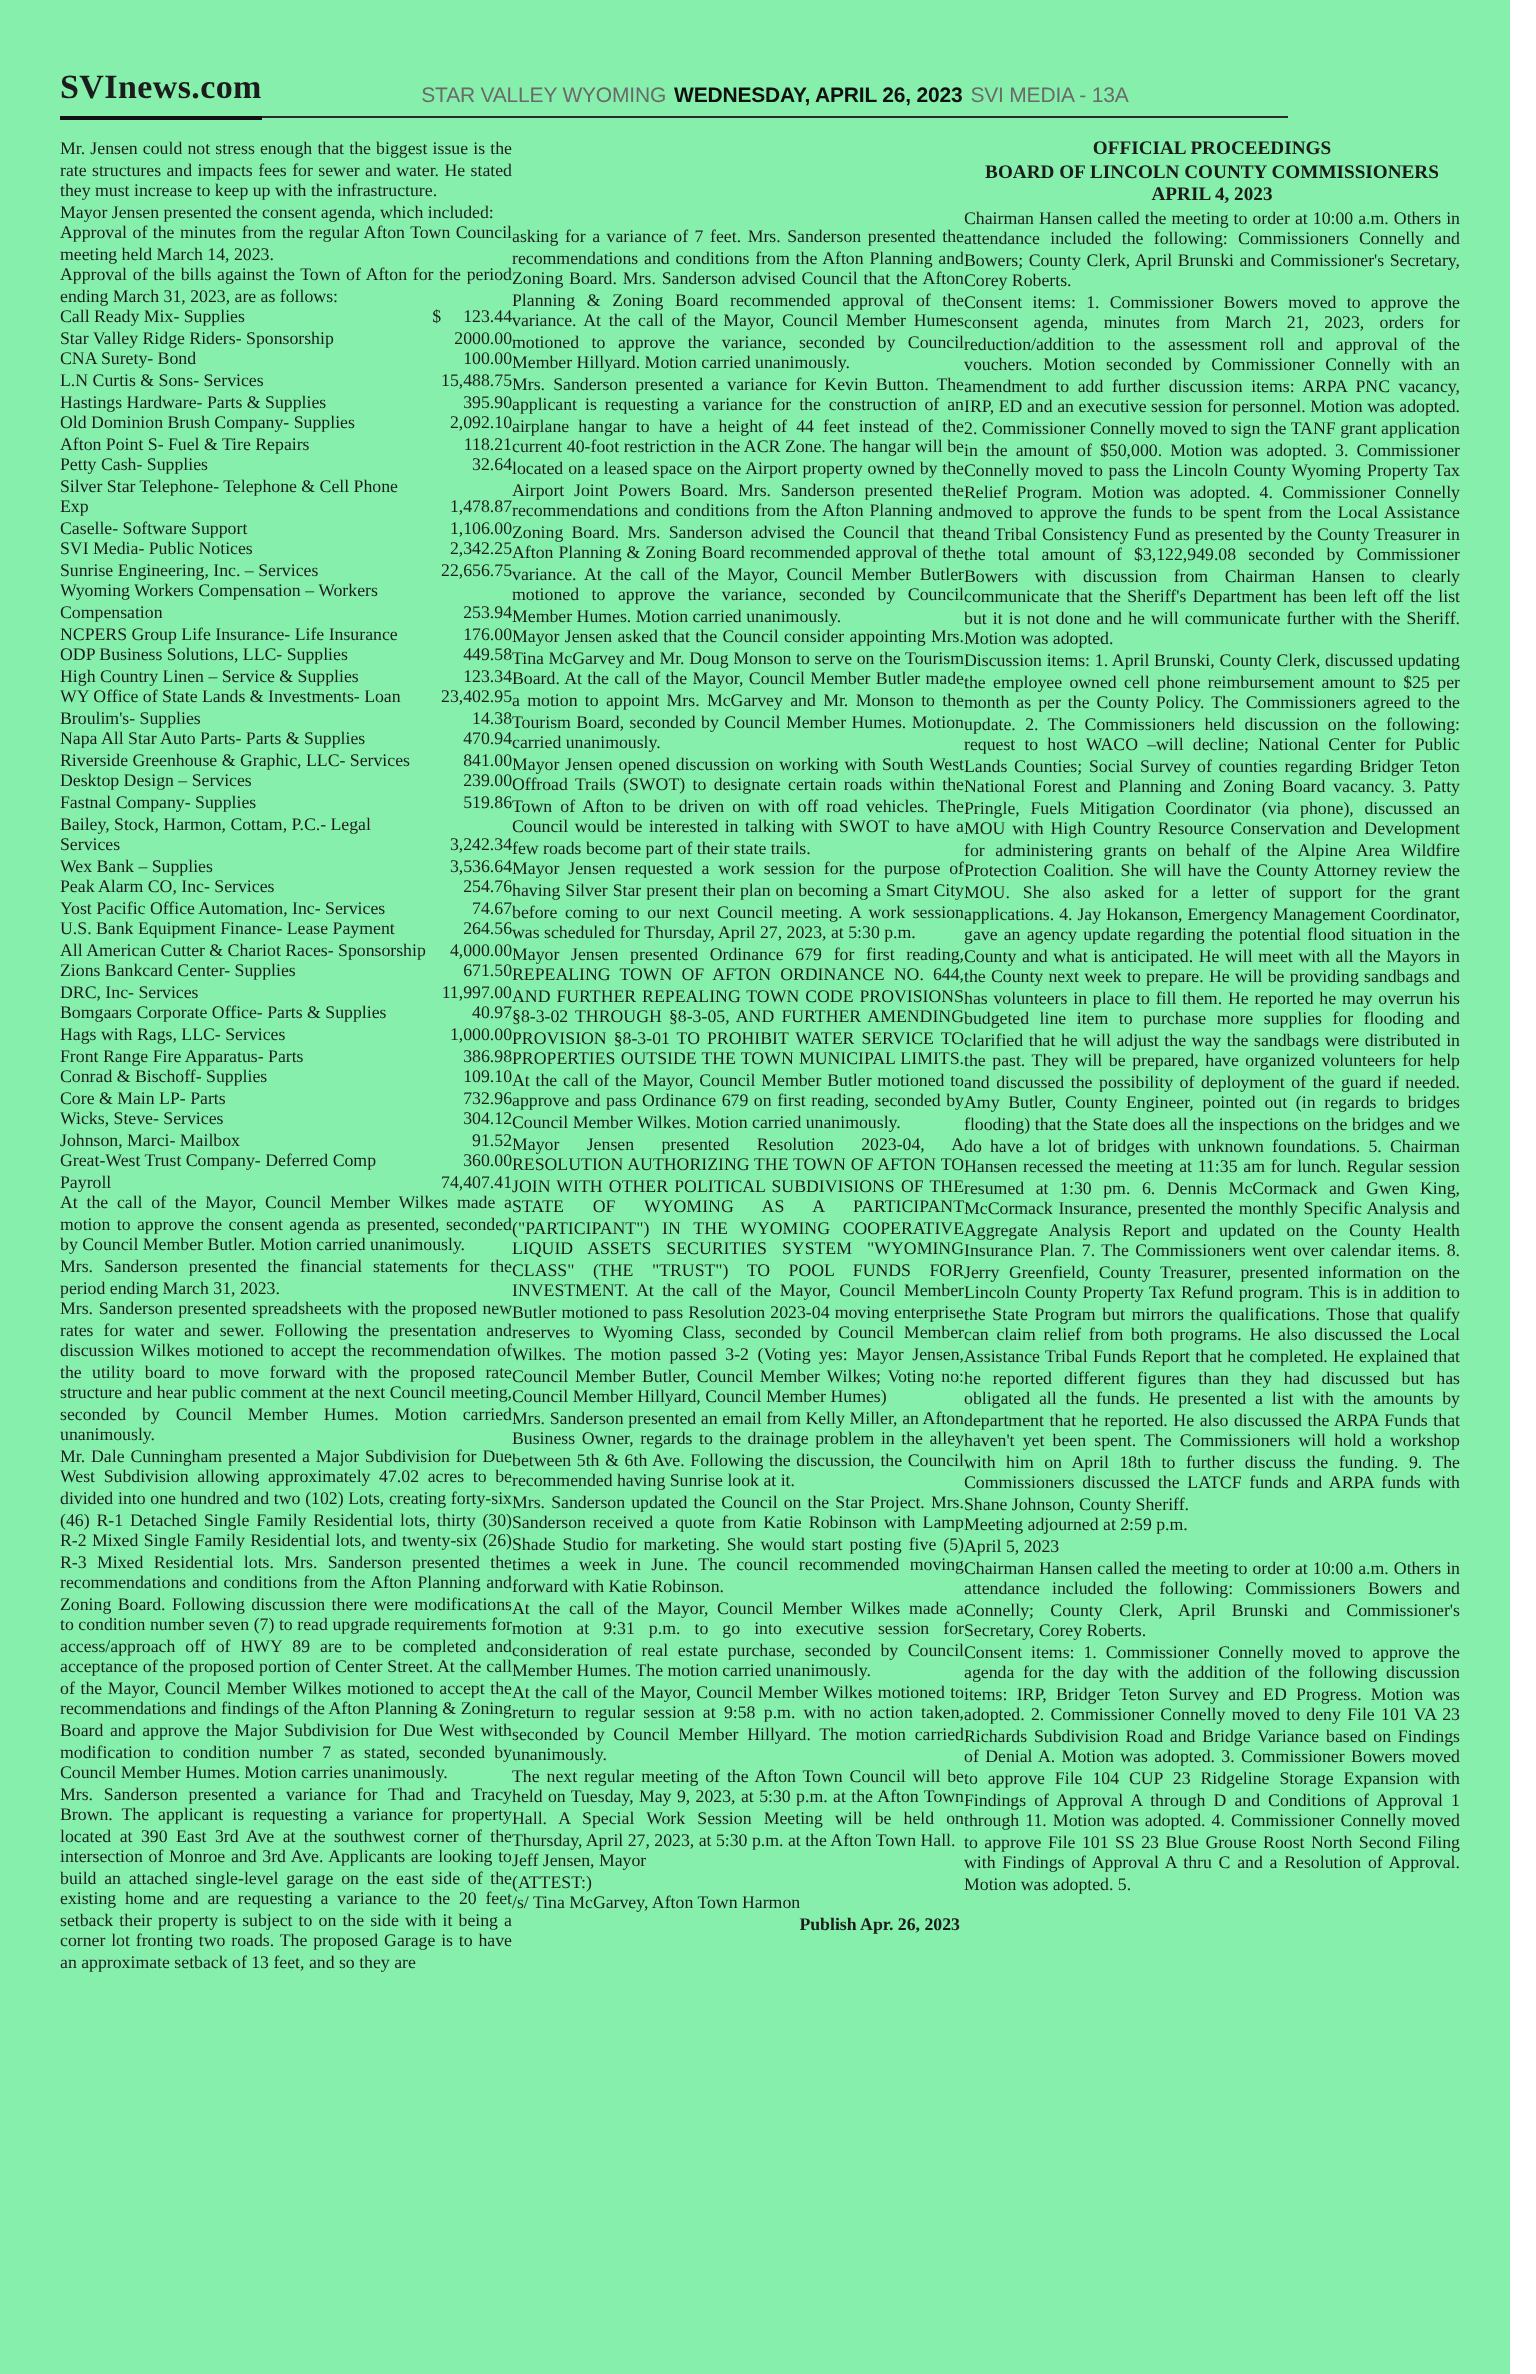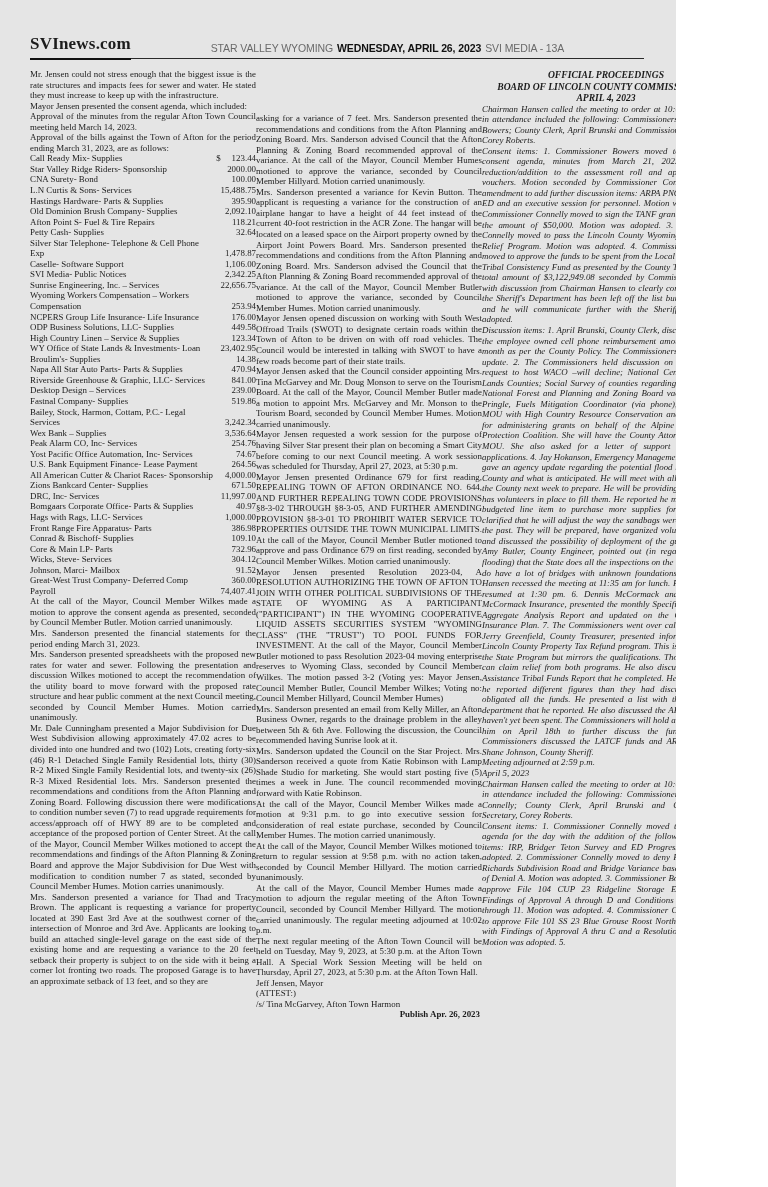--- a/index.html
+++ b/index.html
@@ -1,19 +1,19 @@
 <!DOCTYPE html>
 <html><head>
 <meta charset="utf-8">
 <style>
   html,body{margin:0;padding:0;background:#ffffff;}
   .page{
     position:relative;
-    width:676px;height:1187px;
-    background:#e5e5e5;
+    width:755px;height:1187px;
+    background:#86efac;
     box-sizing:border-box;
     padding:34px 26px 0 30px;
     font-family:"Liberation Serif","DejaVu Serif",serif;
     color:#1c1c1c;
     overflow:hidden;
   }
   
   .masthead{
     width:614px;
     display:flex;
@@ -42,21 +42,21 @@
   .dateline span{margin:4px 2px;}
   
   .cols{
     display:flex;
     font-size:8.9px;
     line-height:10.55px;
   }
   .col{box-sizing:border-box;}
   .col-1{width:226px;flex:0 0 226px;}
   .col-2{width:226px;flex:0 0 226px;margin-top:44px;}
-  .col-3{width:248px;flex:0 0 248px;font-style:italic;}
+  .col-3{width:248px;flex:0 0 248px;}
   .para{margin:0;text-align:justify;}
   
   .bill-row{
     display:flex;
     align-items:flex-end;
   }
   .bill-item{flex:1 1 auto;text-align:left;}
   .bill-right{flex:0 0 auto;margin-left:auto;white-space:nowrap;}
   .bill-cur{display:inline-block;}
   .bill-amt{display:inline-block;margin-left:11px;text-align:right;}
@@ -311,39 +311,38 @@
         </div>
     </div>
 
     <div class="col col-2">
       <div>
 
           <p class="para">asking for a variance of 7 feet. Mrs. Sanderson presented the recommendations and conditions from the Afton Planning and Zoning Board. Mrs. Sanderson advised Council that the Afton Planning &amp; Zoning Board recommended approval of the variance. At the call of the Mayor, Council Member Humes motioned to approve the variance, seconded by Council Member Hillyard. Motion carried unanimously.</p>
 
           <p class="para">Mrs. Sanderson presented a variance for Kevin Button. The applicant is requesting a variance for the construction of an airplane hangar to have a height of 44 feet instead of the current 40-foot restriction in the ACR Zone. The hangar will be located on a leased space on the Airport property owned by the Airport Joint Powers Board. Mrs. Sanderson presented the recommendations and conditions from the Afton Planning and Zoning Board. Mrs. Sanderson advised the Council that the Afton Planning &amp; Zoning Board recommended approval of the variance. At the call of the Mayor, Council Member Butler motioned to approve the variance, seconded by Council Member Humes. Motion carried unanimously.</p>
 
+          <p class="para">Mayor Jensen asked that the Council consider appointing Mrs. Tina McGarvey and Mr. Doug Monson to serve on the Tourism Board. At the call of the Mayor, Council Member Butler made a motion to appoint Mrs. McGarvey and Mr. Monson to the Tourism Board, seconded by Council Member Humes. Motion carried unanimously.</p>
+
           <p class="para">Mayor Jensen opened discussion on working with South West Offroad Trails (SWOT) to designate certain roads within the Town of Afton to be driven on with off road vehicles. The Council would be interested in talking with SWOT to have a few roads become part of their state trails.</p>
 
-          <p class="para">Mayor Jensen asked that the Council consider appointing Mrs. Tina McGarvey and Mr. Doug Monson to serve on the Tourism Board. At the call of the Mayor, Council Member Butler made a motion to appoint Mrs. McGarvey and Mr. Monson to the Tourism Board, seconded by Council Member Humes. Motion carried unanimously.</p>
-
           <p class="para">Mayor Jensen requested a work session for the purpose of having Silver Star present their plan on becoming a Smart City before coming to our next Council meeting. A work session was scheduled for Thursday, April 27, 2023, at 5:30 p.m.</p>
 
           <p class="para">Mayor Jensen presented Ordinance 679 for first reading, REPEALING TOWN OF AFTON ORDINANCE NO. 644, AND FURTHER REPEALING TOWN CODE PROVISIONS §8-3-02 THROUGH §8-3-05, AND FURTHER AMENDING PROVISION §8-3-01 TO PROHIBIT WATER SERVICE TO PROPERTIES OUTSIDE THE TOWN MUNICIPAL LIMITS.  At the call of the Mayor, Council Member Butler motioned to approve and pass Ordinance 679 on first reading, seconded by Council Member Wilkes. Motion carried unanimously.</p>
 
           <p class="para">Mayor Jensen presented Resolution 2023-04, A RESOLUTION AUTHORIZING THE TOWN OF AFTON TO JOIN WITH OTHER POLITICAL SUBDIVISIONS OF THE STATE OF WYOMING AS A PARTICIPANT ("PARTICIPANT") IN THE WYOMING COOPERATIVE LIQUID ASSETS SECURITIES SYSTEM "WYOMING CLASS" (THE "TRUST") TO POOL FUNDS FOR INVESTMENT. At the call of the Mayor, Council Member Butler motioned to pass Resolution 2023-04 moving enterprise reserves to Wyoming Class, seconded by Council Member Wilkes. The motion passed 3-2 (Voting yes: Mayor Jensen, Council Member Butler, Council Member Wilkes; Voting no: Council Member Hillyard, Council Member Humes)</p>
 
           <p class="para">Mrs. Sanderson presented an email from Kelly Miller, an Afton Business Owner, regards to the drainage problem in the alley between 5th &amp; 6th Ave. Following the discussion, the Council recommended having Sunrise look at it.</p>
 
           <p class="para">Mrs. Sanderson updated the Council on the Star Project. Mrs. Sanderson received a quote from Katie Robinson with Lamp Shade Studio for marketing. She would start posting five (5) times a week in June. The council recommended moving forward with Katie Robinson.</p>
 
           <p class="para">At the call of the Mayor, Council Member Wilkes made a motion at 9:31 p.m. to go into executive session for consideration of real estate purchase, seconded by Council Member Humes. The motion carried unanimously.</p>
 
           <p class="para">At the call of the Mayor, Council Member Wilkes motioned to return to regular session at 9:58 p.m. with no action taken, seconded by Council Member Hillyard. The motion carried unanimously.</p>
 
-          <p class="para">At the call of the Mayor, Council Member Humes made a motion to adjourn the regular meeting of the Afton Town Council, seconded by Council Member Hillyard. The motion carried unanimously. The regular meeting adjourned at 10:02 p.m.</p>
 
           <p class="para">The next regular meeting of the Afton Town Council will be held on Tuesday, May 9, 2023, at 5:30 p.m. at the Afton Town Hall. A Special Work Session Meeting will be held on Thursday, April 27, 2023, at 5:30 p.m. at the Afton Town Hall.</p>
         </div>
       <div>
 
           <p class="signoff">Jeff Jensen, Mayor</p>
 
           <p class="signoff">(ATTEST:)</p>
 
           <p class="signoff">/s/ Tina McGarvey, Afton Town Harmon</p>

